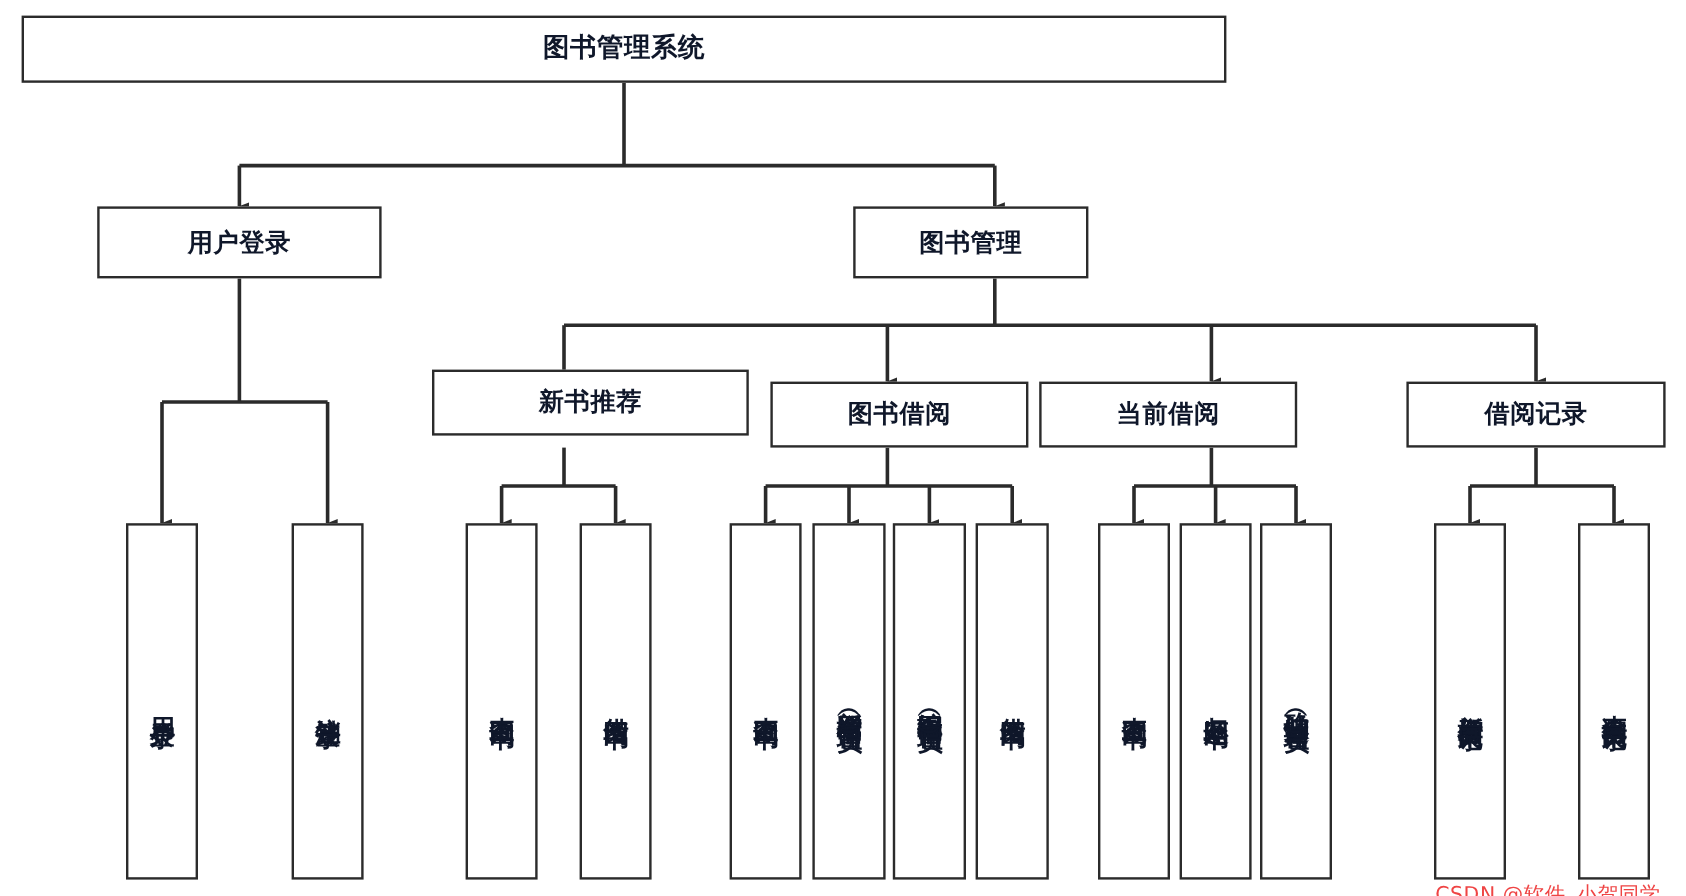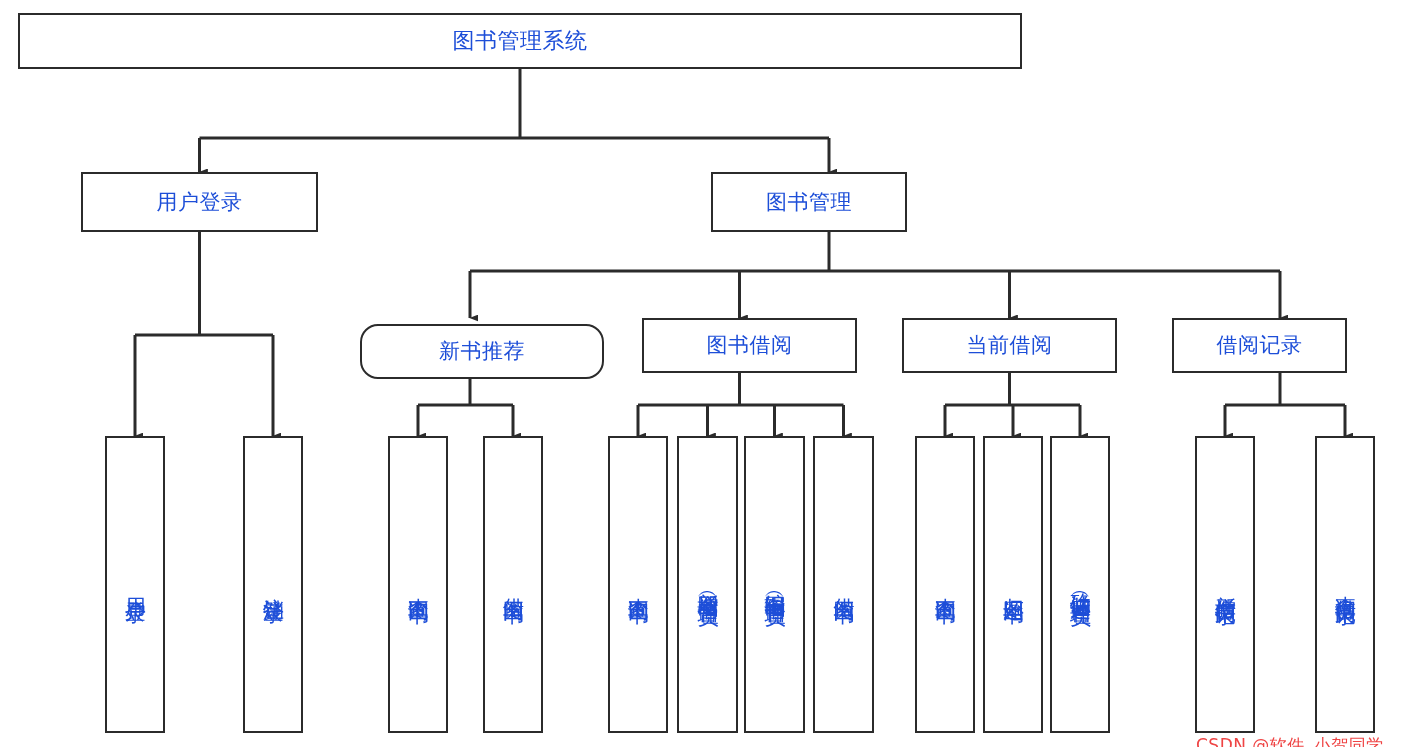--- a/index.html
+++ b/index.html
@@ -30,23 +30,23 @@
     position: absolute;
     box-sizing: border-box;
     background: #ffffff;
     border: 2px solid #2b2b2b;
     display: flex;
     align-items: center;
     justify-content: center;
     overflow: hidden;
   }
   .node-label {
-    color: #1d4ed8;
+    color: #0f172a;
     font-family: "DejaVu Sans", "Liberation Sans", sans-serif;
-    font-weight: 400;
+    font-weight: 700;
     line-height: 1.05;
     text-align: center;
     white-space: pre;
   }
   .node-box.horizontal .node-label {
     font-size: 21px;
     letter-spacing: 0.5px;
   }
   .node-box.root .node-label {
     font-size: 22px;
@@ -118,30 +118,30 @@
   <div id="node-layer">
       <div class="node-box horizontal root" style="left: 18px; top: 13px; width: 1004px; height: 56px;">
         <span class="node-label">图书管理系统</span>
       </div>
       <div class="node-box horizontal" style="left: 81px; top: 172px; width: 237px; height: 60px;">
         <span class="node-label">用户登录</span>
       </div>
       <div class="node-box horizontal" style="left: 711px; top: 172px; width: 196px; height: 60px;">
         <span class="node-label">图书管理</span>
       </div>
-      <div class="node-box horizontal" style="left: 360px; top: 324px; width: 244px; height: 55px; border-radius: 18px;">
+      <div class="node-box horizontal" style="left: 360px; top: 308px; width: 264px; height: 55px;">
         <span class="node-label">新书推荐</span>
       </div>
       <div class="node-box horizontal" style="left: 632px; top: 318px; width: 215px; height: 55px; margin-left: 10px;">
         <span class="node-label">图书借阅</span>
       </div>
-      <div class="node-box horizontal" style="left: 902px; top: 318px; width: 215px; height: 55px;">
+      <div class="node-box horizontal" style="left: 866px; top: 318px; width: 215px; height: 55px;">
         <span class="node-label">当前借阅</span>
       </div>
-      <div class="node-box horizontal" style="left: 1172px; top: 318px; width: 175px; height: 55px;">
+      <div class="node-box horizontal" style="left: 1172px; top: 318px; width: 216px; height: 55px;">
         <span class="node-label">借阅记录</span>
       </div>
       <div class="node-box vertical" style="left: 105px; top: 436px; width: 60px; height: 297px;">
         <span class="node-label">用户登录</span>
       </div>
       <div class="node-box vertical" style="left: 243px; top: 436px; width: 60px; height: 297px;">
         <span class="node-label">注销登录</span>
       </div>
       <div class="node-box vertical" style="left: 388px; top: 436px; width: 60px; height: 297px;">
         <span class="node-label">查询图书</span>

